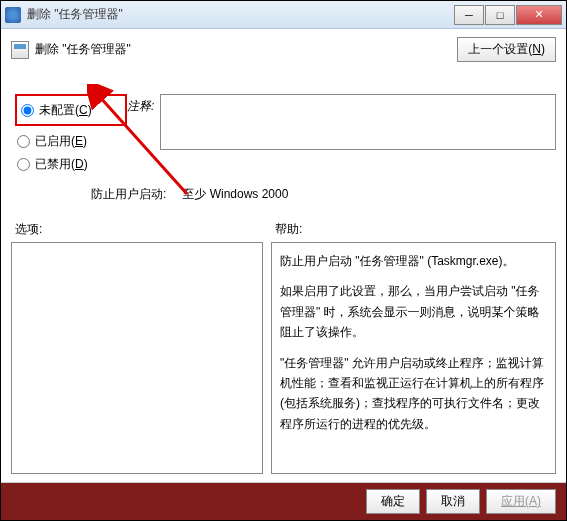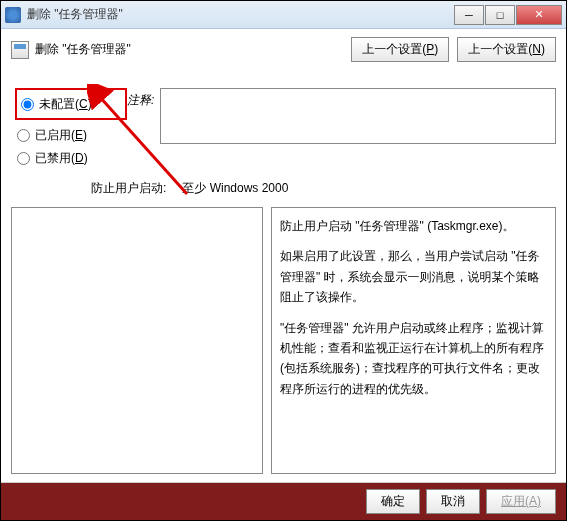--- a/index.html
+++ b/index.html
@@ -12,21 +12,21 @@
     .win-btn { width: 30px; height: 20px; border: 1px solid #888; background: linear-gradient(to bottom, #f8f8f8, #e0e0e0); display: flex; align-items: center; justify-content: center; cursor: pointer; font-size: 11px; }
     .win-btn.close { background: linear-gradient(to bottom, #e88, #c44); color: #fff; width: 46px; }
     .content { flex: 1; padding: 8px 10px; display: flex; flex-direction: column; position: relative; }
     .header-row { display: flex; align-items: center; margin-bottom: 10px; }
     .header-icon { width: 18px; height: 18px; border: 1px solid #888; margin-right: 6px; background: linear-gradient(to bottom, #fff, #e0e0e0); position: relative; }
     .header-icon::after { content: ""; position: absolute; top: 2px; left: 2px; right: 2px; height: 5px; background: #5a9bd5; }
     .header-title { flex: 1; }
     .nav-buttons { display: flex; gap: 8px; }
     .nav-btn { padding: 3px 10px; border: 1px solid #888; background: linear-gradient(to bottom, #fff, #e8e8e8); cursor: pointer; }
     .nav-btn u { text-decoration: underline; }
-    .config-row { display: flex; margin-top: 16px; margin-bottom: 4px; }
+    .config-row { display: flex; margin-top: 22px; margin-bottom: 4px; }
     .radio-group { width: 116px; padding-left: 4px; }
     .radio-box { border: 2px solid #d00; padding: 3px 2px 2px 2px; margin-bottom: 4px; }
     .radio-item { display: flex; align-items: center; padding: 3px 2px; cursor: pointer; }
     .radio-item input { margin-right: 5px; }
     .radio-item u { text-decoration: underline; }
     .comment-area { flex: 1; display: flex; }
     .comment-label { margin-right: 6px; padding-top: 4px; font-style: italic; }
     .comment-box { flex: 1; height: 56px; border: 1px solid #888; background: #fff; }
     .platform-row { display: flex; align-items: center; margin: 6px 0 10px 80px; }
     .platform-label { margin-right: 16px; }
@@ -56,21 +56,20 @@
       <div class="win-btn">□</div>
       <div class="win-btn close">✕</div>
     </div>
   </div>
 
   <div class="content">
     <div class="header-row">
       <div class="header-icon"></div>
       <div class="header-title">删除 "任务管理器"</div>
       <div class="nav-buttons">
-        <button class="nav-btn"><span>上一个设置(</span><u>P</u><span>)</span></button>
         <button class="nav-btn"><span>上一个设置(</span><u>N</u><span>)</span></button>
       </div>
     </div>
 
     <div class="config-row">
       <div class="radio-group">
         <div class="radio-box">
           <label class="radio-item">
             <input type="radio" name="cfg" checked="" style="">
             <span><span>未配置(</span><u>C</u><span>)</span></span>
@@ -89,20 +88,24 @@
         <div class="comment-label">注释:</div>
         <div class="comment-box"></div>
       </div>
     </div>
 
     <div class="platform-row">
       <div class="platform-label">防止用户启动:</div>
       <div>至少 Windows 2000</div>
     </div>
 
+    <div class="labels-row">
+      <div class="options-label">选项:</div>
+      <div class="help-label">帮助:</div>
+    </div>
 
     <div class="panels-row">
       <div class="panel left"></div>
       <div class="panel right">
         <p>防止用户启动 "任务管理器" (Taskmgr.exe)。</p>
         <p>如果启用了此设置，那么，当用户尝试启动 "任务管理器" 时，系统会显示一则消息，说明某个策略阻止了该操作。</p>
         <p>"任务管理器" 允许用户启动或终止程序；监视计算机性能；查看和监视正运行在计算机上的所有程序(包括系统服务)；查找程序的可执行文件名；更改程序所运行的进程的优先级。</p>
       </div>
     </div>
 

